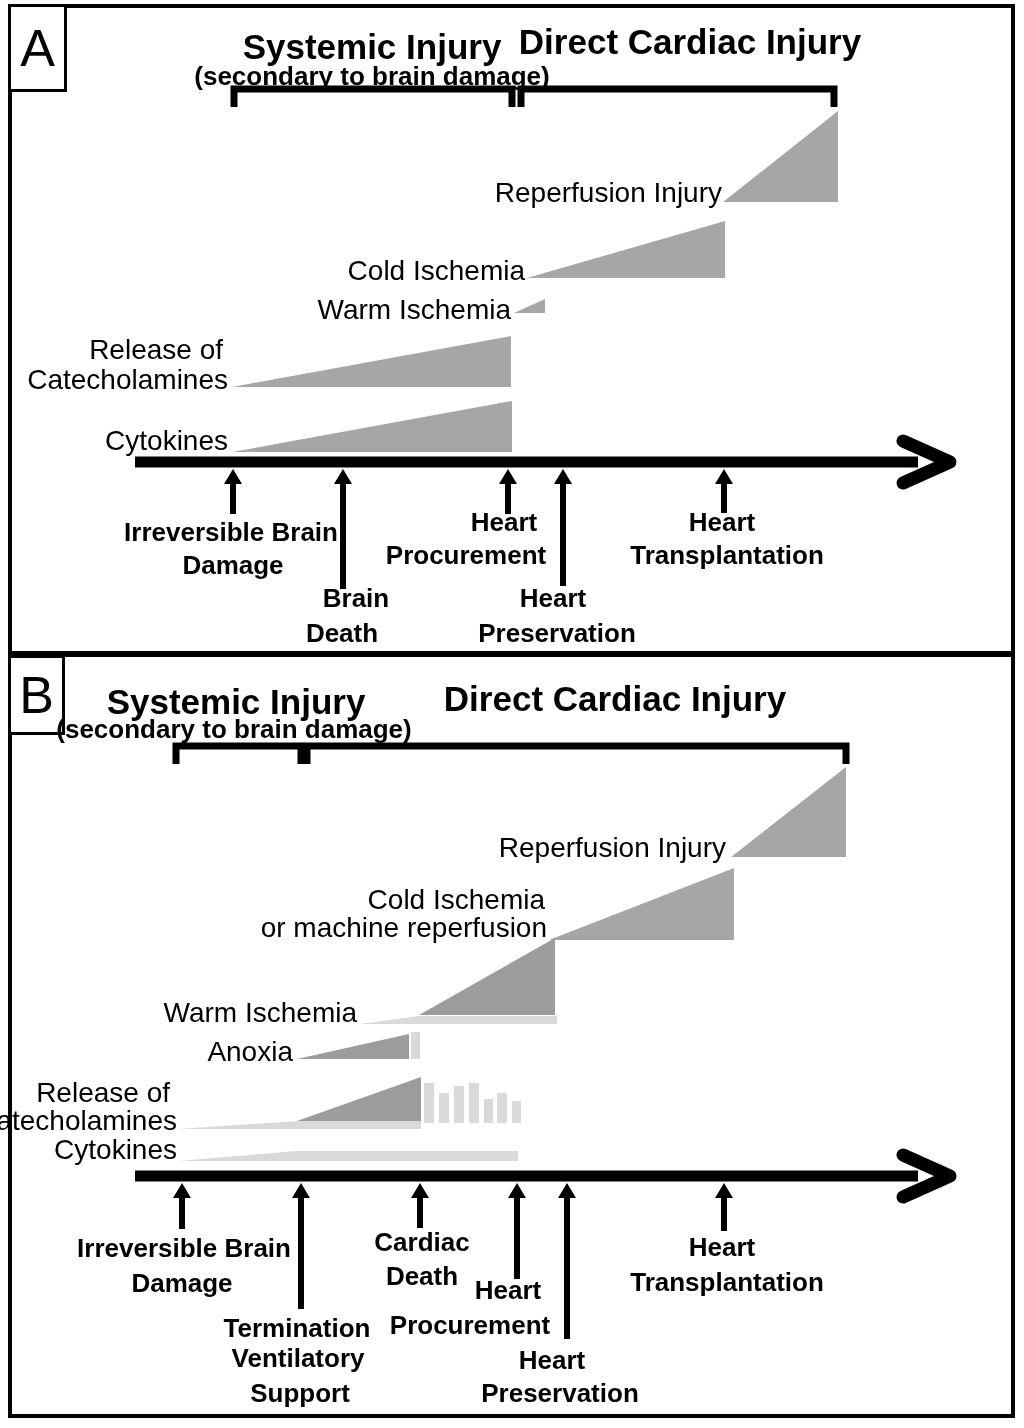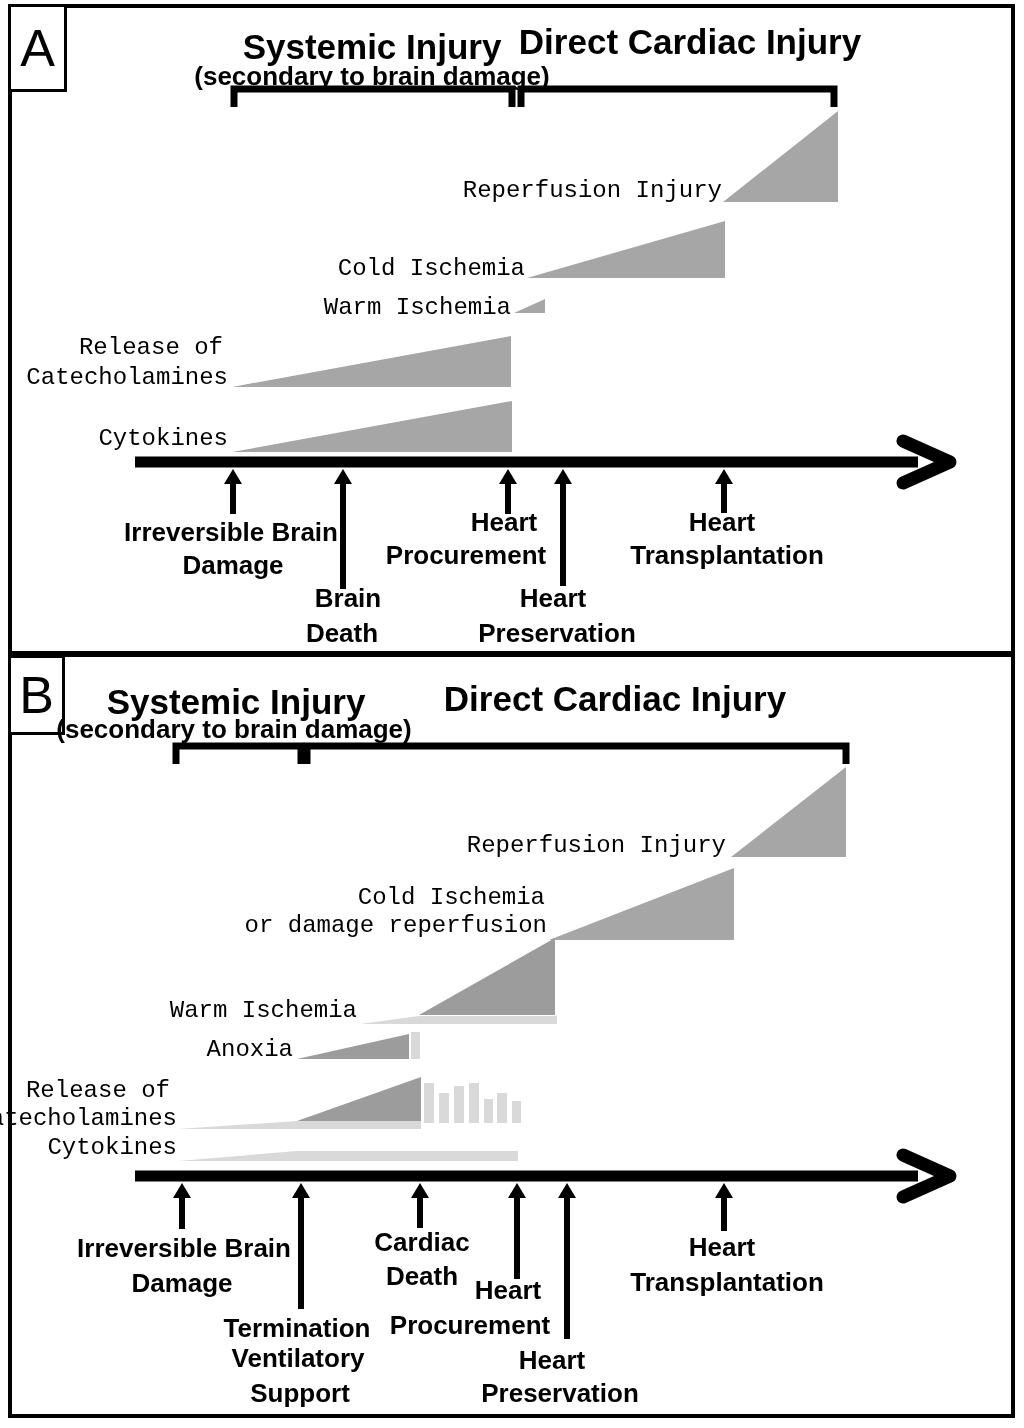--- a/index.html
+++ b/index.html
@@ -17,21 +17,21 @@
     display:flex; align-items:center; justify-content:center;
     font-size:52px; font-weight:normal;
   }
   .box-a { left:8px; top:4px;  width:59px; height:88px; }
   .box-b { left:8px; top:655px; width:57px; height:80px; }
   svg.shapes { position:absolute; left:0; top:0; pointer-events:none; }
   .t { position:absolute; white-space:nowrap; line-height:1.06; }
   .ctr { transform:translateX(-50%); }
   .title    { font-size:35px; font-weight:bold; }
   .subtitle { font-size:26px; font-weight:bold; }
-  .ramp-label  { font-size:24px;font-family:Liberation Mono, monospace; }
+  .ramp-label  { font-size:28px; }
   .event-label { font-size:26px; font-weight:bold; }
 </style>
 </head>
 <body>
 
 <div class="stage">
 
   <div class="frame"></div>
   <div class="divider"></div>
 
@@ -131,40 +131,40 @@
 
   <div class="t ramp-label" style="right:302px; top:178px;">Reperfusion Injury</div>
   <div class="t ramp-label" style="right:499px; top:256px;">Cold Ischemia</div>
   <div class="t ramp-label" style="right:513px; top:295px;">Warm Ischemia</div>
   <div class="t ramp-label" style="right:801px; top:335px;">Release of</div>
   <div class="t ramp-label" style="right:796px; top:365px;">Catecholamines</div>
   <div class="t ramp-label" style="right:796px; top:426px;">Cytokines</div>
 
   <div class="t event-label ctr" style="left:231px; top:519px;">Irreversible Brain</div>
   <div class="t event-label ctr" style="left:233px; top:552px;">Damage</div>
-  <div class="t event-label ctr" style="left:348px; top:585px;">Brain</div>
+  <div class="t event-label ctr" style="left:356px; top:585px;">Brain</div>
   <div class="t event-label ctr" style="left:342px; top:620px;">Death</div>
   <div class="t event-label ctr" style="left:504px; top:509px;">Heart</div>
   <div class="t event-label ctr" style="left:466px; top:542px;">Procurement</div>
   <div class="t event-label ctr" style="left:553px; top:585px;">Heart</div>
   <div class="t event-label ctr" style="left:557px; top:620px;">Preservation</div>
   <div class="t event-label ctr" style="left:722px; top:509px;">Heart</div>
   <div class="t event-label ctr" style="left:727px; top:542px;">Transplantation</div>
 
   <div class="panel-letter-box box-b">
     <span>B</span>
   </div>
 
   <div class="t title ctr" style="left:236px; top:683px;">Systemic Injury</div>
   <div class="t subtitle ctr" style="left:234px; top:716px;">(secondary to brain damage)</div>
   <div class="t title ctr" style="left:615px; top:680px;">Direct Cardiac Injury</div>
 
   <div class="t ramp-label" style="right:298px; top:833px;">Reperfusion Injury</div>
   <div class="t ramp-label" style="right:479px; top:885px;">Cold Ischemia</div>
-  <div class="t ramp-label" style="right:477px; top:913px;">or damage reperfusion</div>
+  <div class="t ramp-label" style="right:477px; top:913px;">or machine reperfusion</div>
   <div class="t ramp-label" style="right:667px; top:998px;">Warm Ischemia</div>
   <div class="t ramp-label" style="right:731px; top:1037px;">Anoxia</div>
   <div class="t ramp-label" style="right:854px; top:1078px;">Release of</div>
   <div class="t ramp-label" style="right:847px; top:1106px;">Catecholamines</div>
   <div class="t ramp-label" style="right:847px; top:1135px;">Cytokines</div>
 
   <div class="t event-label ctr" style="left:184px; top:1235px;">Irreversible Brain</div>
   <div class="t event-label ctr" style="left:182px; top:1270px;">Damage</div>
   <div class="t event-label ctr" style="left:297px; top:1315px;">Termination</div>
   <div class="t event-label ctr" style="left:298px; top:1345px;">Ventilatory</div>

